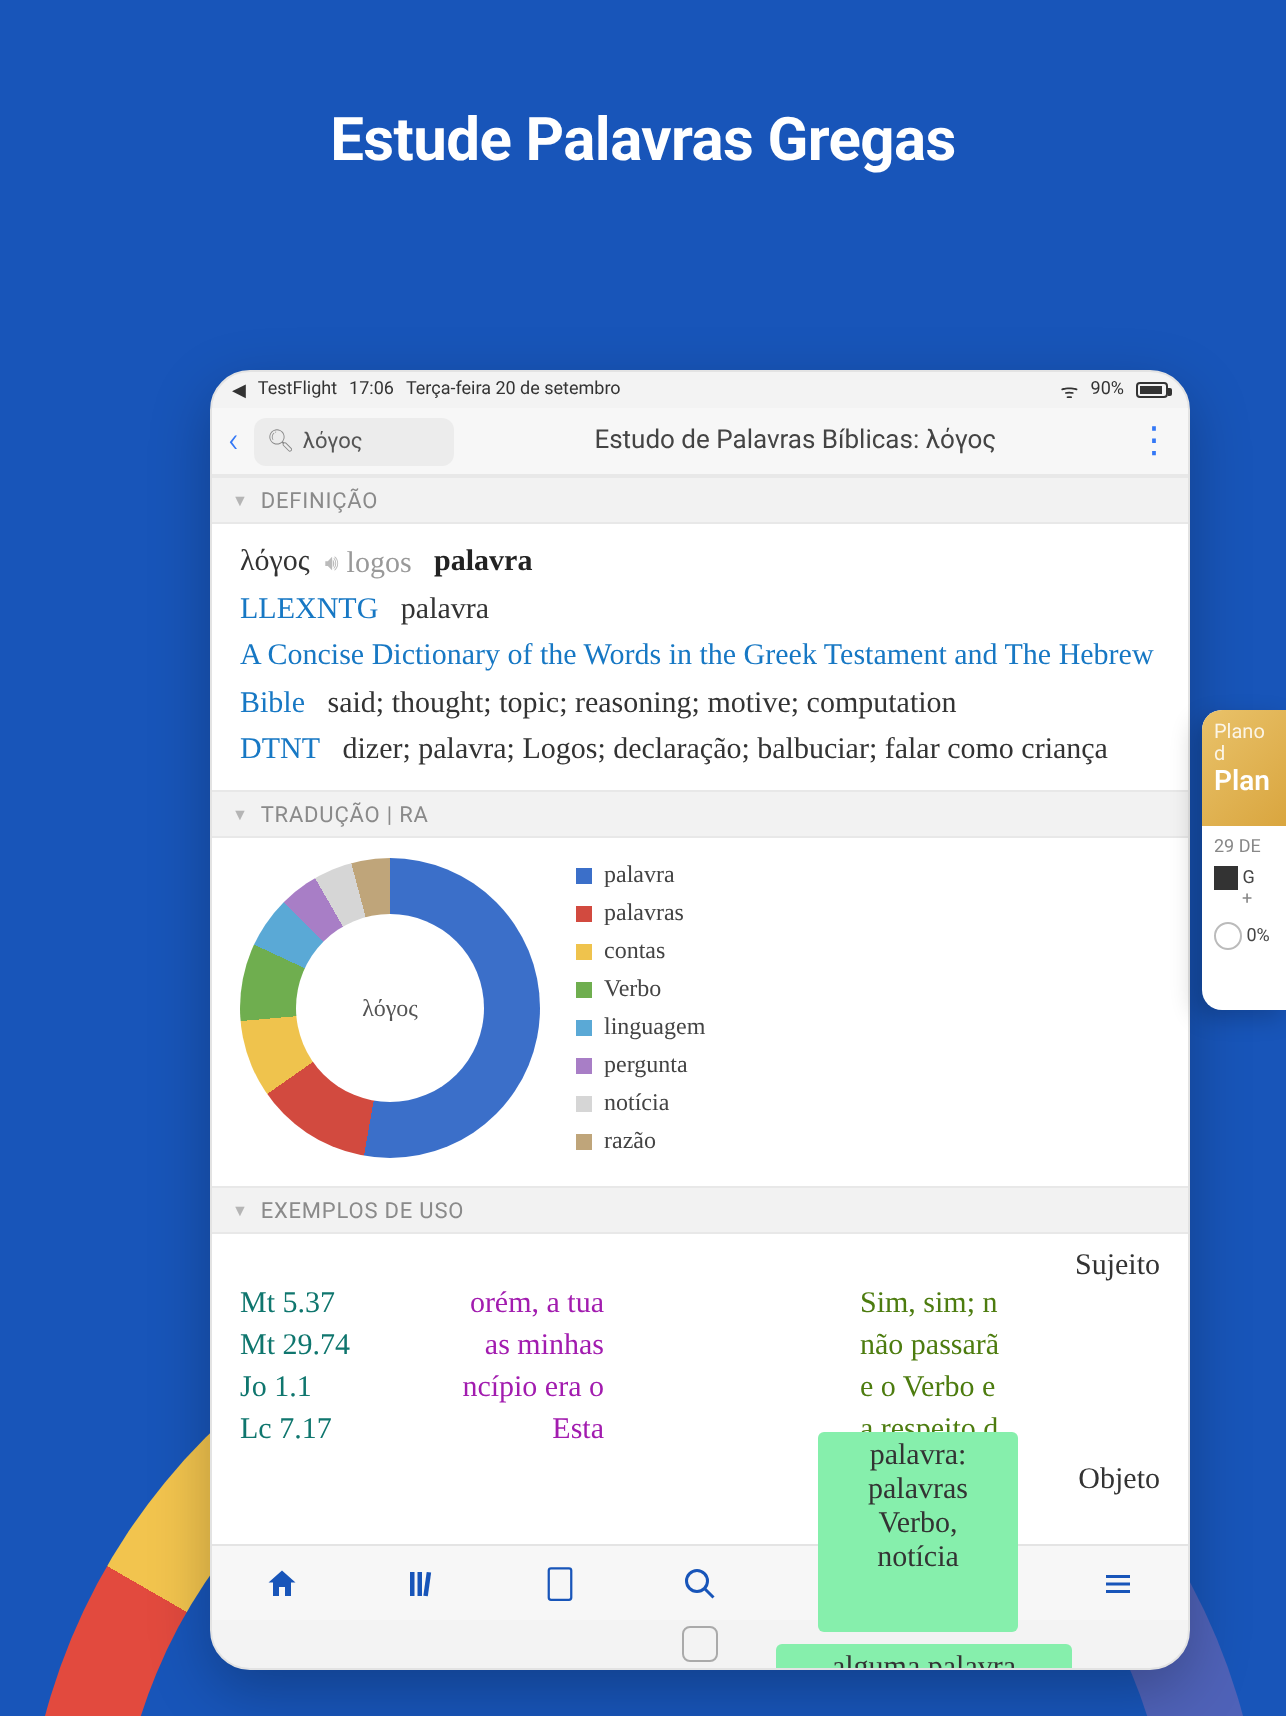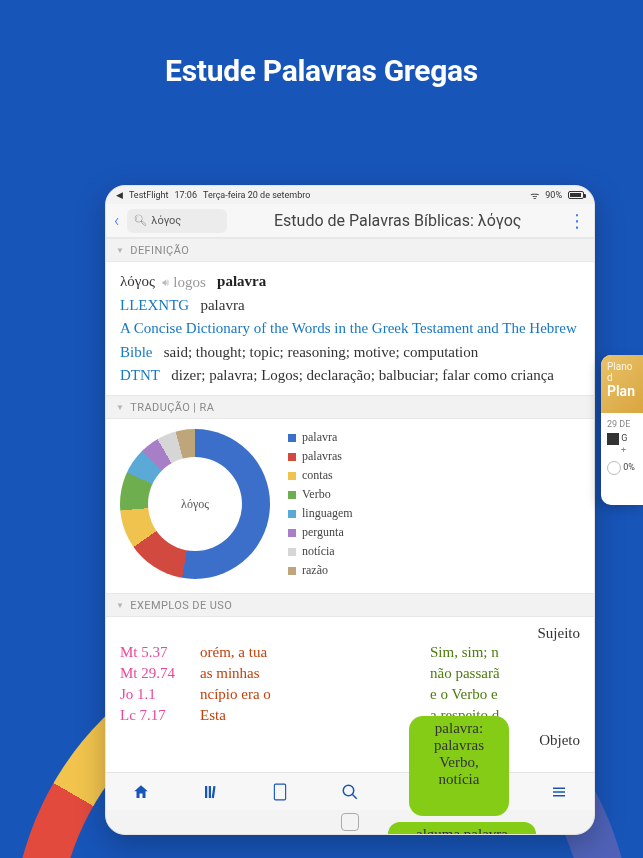--- a/index.html
+++ b/index.html
@@ -61,21 +61,21 @@
     background:#ececec;
     border-radius: 6px;
     display:flex;
     align-items:center;
     gap:4px;
     padding:0 6px;
     font-size:11px;
     color:#888;
   }
   .search-pill .svalue{ color:#555; }
-  .nav-title { flex:1; text-align:center; font-size:16px; color:#444; }
+  .nav-title { flex:1; text-align:center; font-size:13px; color:#444; }
   .more-dots { color:#3478f6; font-size:18px; line-height:0; letter-spacing:0;}
   .content { flex:1; background:#fff; overflow:hidden; display:flex; flex-direction:column;}
   .section-header {
     background:#f2f2f2;
     color:#8a8a8a;
     font-size:11px;
     letter-spacing:.4px;
     padding:5px 10px 4px;
     border-top:1px solid #e8e8e8;
     border-bottom:1px solid #e8e8e8;
@@ -108,28 +108,28 @@
   .donut-label{
     position:absolute; inset:0; display:flex; align-items:center; justify-content:center;
     font-size:12px; color:#555; z-index:2; font-family: Georgia, serif;
   }
   .legend { font-size:12px; color:#444; display:flex; flex-direction:column; gap:4px; font-family: Georgia, serif;}
   .legend-item{ display:flex; align-items:center; gap:6px;}
   .sw{ width:8px; height:8px; display:inline-block;}
   .examples { padding:6px 14px 0; font-size:15px; font-family: Georgia, serif; color:#333;}
   .role-label { margin-top:2px;text-align:right; }
   .ex-row{ display:flex; gap:14px; align-items:baseline; padding:2px 0;}
-  .ref{ color:#ec4899; width:66px; flex-shrink:0; }
-  .ctx-left{ color:#c2410c; width:102px; text-align:left; overflow:hidden; white-space:nowrap;}
+  .ref{ color:#0f766e; width:66px; flex-shrink:0; }
+  .ctx-left{ color:#a21caf; width:102px; text-align:right; overflow:hidden; white-space:nowrap;}
   .ctx-right{ color:#4d7c0f; flex:1; overflow:hidden; white-space:nowrap;}
   .ex-hl-col {
     position:absolute; left:303px; top:530px; width:100px; height:100px;
     display:flex; flex-direction:column; align-items:center;
     font-size:15px; font-family: Georgia, serif; color:#333;
-    background:#84cc16; border-radius:14px; padding:4px 8px;
+    background:#86efac; border-radius:3px; padding:4px 8px;
   }
   .ex-hl-col.sec { top:636px; height:24px; width:148px; left:282px; justify-content:center;}
   .tab-bar {
     height:38px; background:#f7f7f7; border-top:1px solid #e4e4e4;
     display:flex; justify-content:space-around; align-items:center;
   }
   .tab-ic { width:20px; height:20px; display:flex; align-items:center; justify-content:center; color:#1855b9; font-size:16px;}
   .home-btn-row{ height:24px; display:flex; align-items:center; justify-content:center;}
   .home-btn{ width:18px; height:18px; border:1.5px solid #aaa; border-radius:4px;}
   

